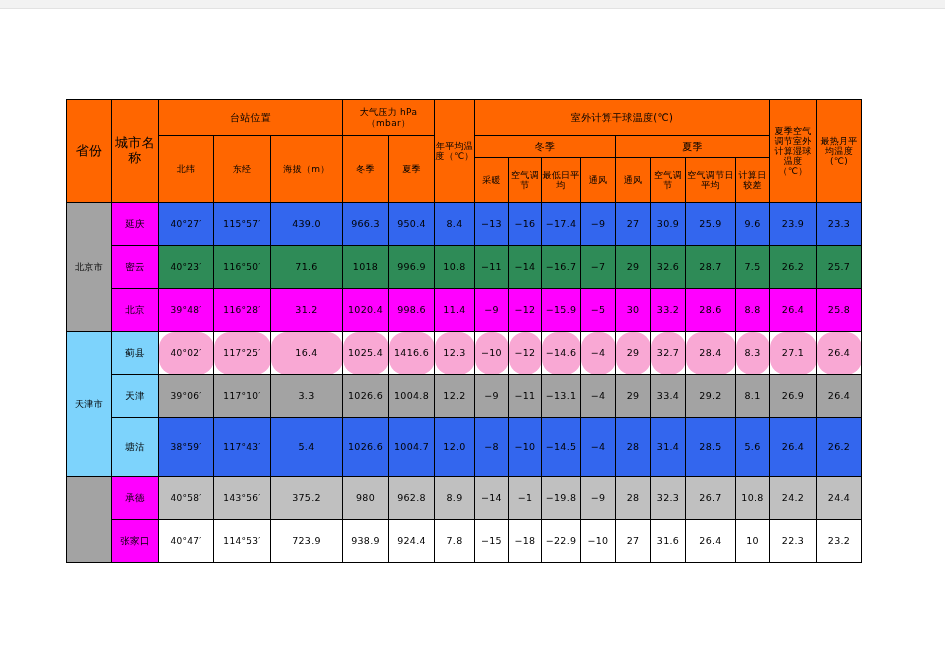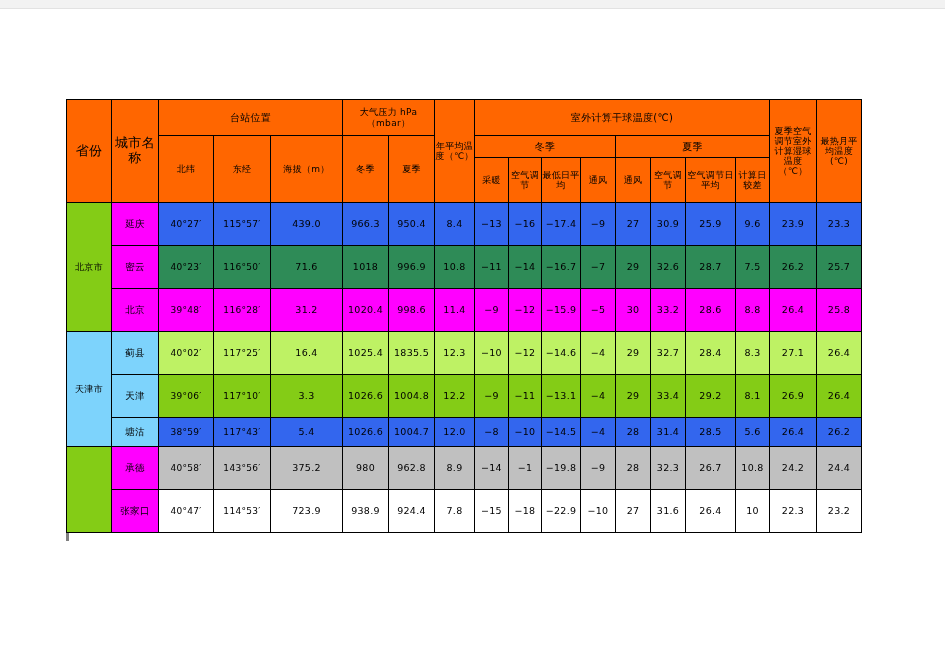--- a/index.html
+++ b/index.html
@@ -78,22 +78,22 @@
     padding-left: 2px;
     letter-spacing: 0px;
   }
   .cityname { font-size: 9.5px; letter-spacing: 1px; }
   .provname { font-size: 9px; letter-spacing: 0.5px; }
 
   
   .c-blue   { background: #3366EE; }
   .c-sea    { background: #2E8B57; }
   .c-mag    { background: #FF00FF; }
-  .c-purple { background: #bef264; }
-  .c-green  { background: #84cc16; margin-left: 17px; }
+  .c-purple { background: #f9a8d4; border-radius: 16px; }
+  .c-green  { background: #a3a3a3; margin-left: 17px; }
   .c-gray   { background: #C0C0C0; }
   .c-white  { background: #FFFFFF; }
   .c-yellow { background: #7dd3fc; }
 
   
   #spine {
     position: absolute;
     left: 66px;
     top: 99px;
     width: 3px;
@@ -230,21 +230,21 @@
             <td class="num c-mag">26.4</td>
             <td class="num c-mag">25.8</td>
           </tr>
           <tr style="height: 43px;">
             <td class="provname c-yellow" rowspan="3">天津市</td>
             <td class="cityname c-yellow">蓟县</td>
             <td class="coord c-purple">40°02′</td>
             <td class="coord c-purple">117°25′</td>
             <td class="num c-purple">16.4</td>
             <td class="num c-purple">1025.4</td>
-            <td class="num c-purple">1835.5</td>
+            <td class="num c-purple">1416.6</td>
             <td class="num c-purple">12.3</td>
             <td class="num c-purple">−10</td>
             <td class="num c-purple">−12</td>
             <td class="num c-purple">−14.6</td>
             <td class="num c-purple">−4</td>
             <td class="num c-purple">29</td>
             <td class="num c-purple">32.7</td>
             <td class="num c-purple">28.4</td>
             <td class="num c-purple">8.3</td>
             <td class="num c-purple">27.1</td>
@@ -262,21 +262,21 @@
             <td class="num c-green">−11</td>
             <td class="num c-green">−13.1</td>
             <td class="num c-green">−4</td>
             <td class="num c-green">29</td>
             <td class="num c-green">33.4</td>
             <td class="num c-green">29.2</td>
             <td class="num c-green">8.1</td>
             <td class="num c-green">26.9</td>
             <td class="num c-green">26.4</td>
           </tr>
-          <tr style="height: 29px;">
+          <tr style="height: 59px;">
             <td class="cityname c-yellow">塘沽</td>
             <td class="coord c-blue">38°59′</td>
             <td class="coord c-blue">117°43′</td>
             <td class="num c-blue">5.4</td>
             <td class="num c-blue">1026.6</td>
             <td class="num c-blue">1004.7</td>
             <td class="num c-blue">12.0</td>
             <td class="num c-blue">−8</td>
             <td class="num c-blue">−10</td>
             <td class="num c-blue">−14.5</td>

